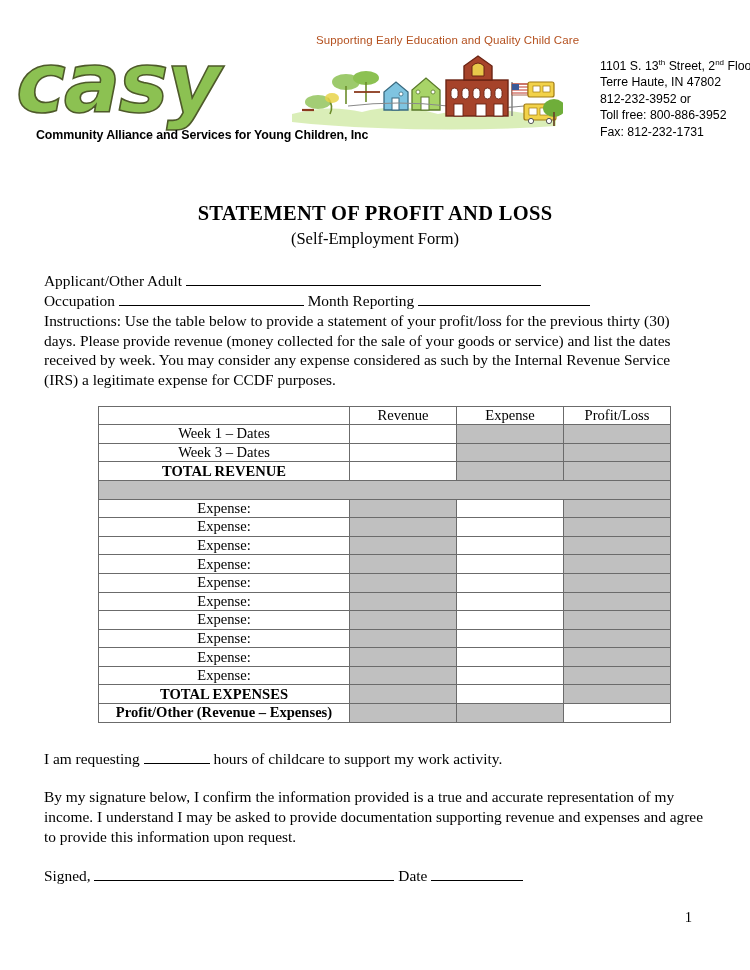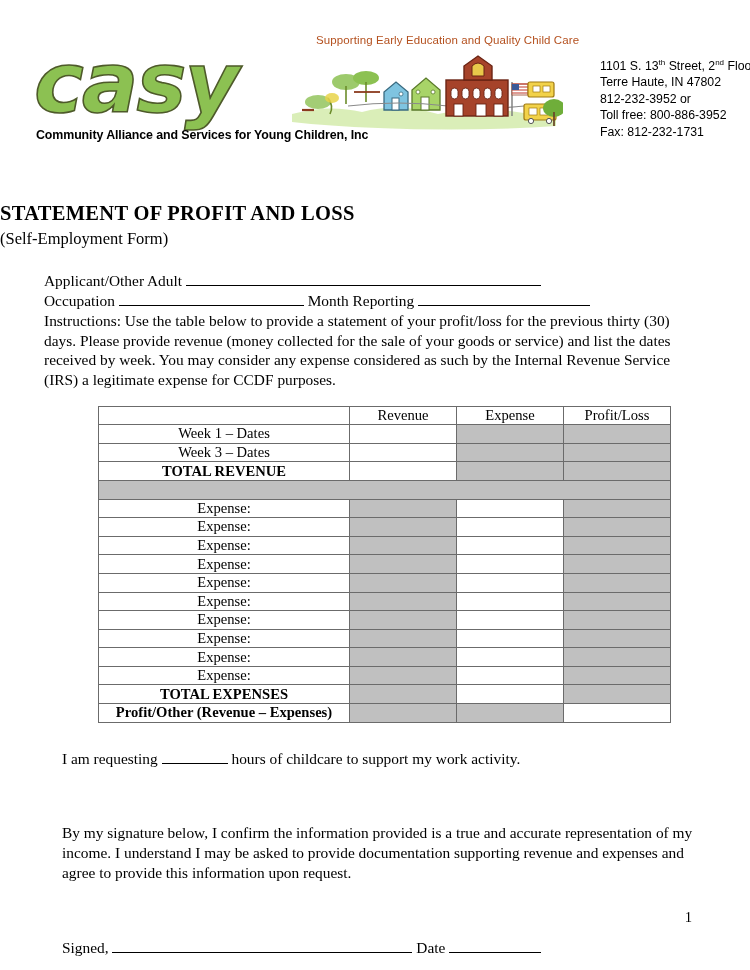--- a/index.html
+++ b/index.html
@@ -26,21 +26,21 @@
     left: 316px;
     top: 34px;
     font-family: "Liberation Sans", sans-serif;
     font-size: 11.5px;
     color: #b4501e;
     white-space: nowrap;
     letter-spacing: .1px;
   }
   .logo-wrap {
     position: absolute;
-    left: 34px;
+    left: 16px;
     top: 42px;
     width: 280px;
     height: 82px;
   }
   .logo-casy {
     font-family: "DejaVu Sans", sans-serif;
     font-size: 84px;
     font-weight: bold;
     font-style: italic;
     line-height: 82px;
@@ -76,20 +76,21 @@
     white-space: nowrap;
   }
   .address sup {
     font-size: 8px;
     vertical-align: super;
     line-height: 0;
   }
 
   
   .title-block {
+    text-align: center;
     margin-top: 42px;
   }
   .title-main {
     font-size: 20.5px;
     font-weight: bold;
     letter-spacing: .3px;
   }
   .title-sub {
     font-size: 16.5px;
     font-weight: normal;
@@ -152,21 +153,21 @@
   }
   .hdr td { text-align: center; }
 
   
   .footer {
     margin: 26px 0 0 44px;
     width: 672px;
     font-size: 15.4px;
     line-height: 19.8px;
   }
-  .footer p { margin: 18px; }
+  .footer p { margin: 0; }
   .gap { height: 19px; }
   .b-hours { width: 66px; }
   .b-signed { width: 300px; }
   .b-date { width: 92px; }
   .page-num {
     position: absolute;
     right: 58px;
     bottom: 44px;
     font-size: 14.6px;
   }

